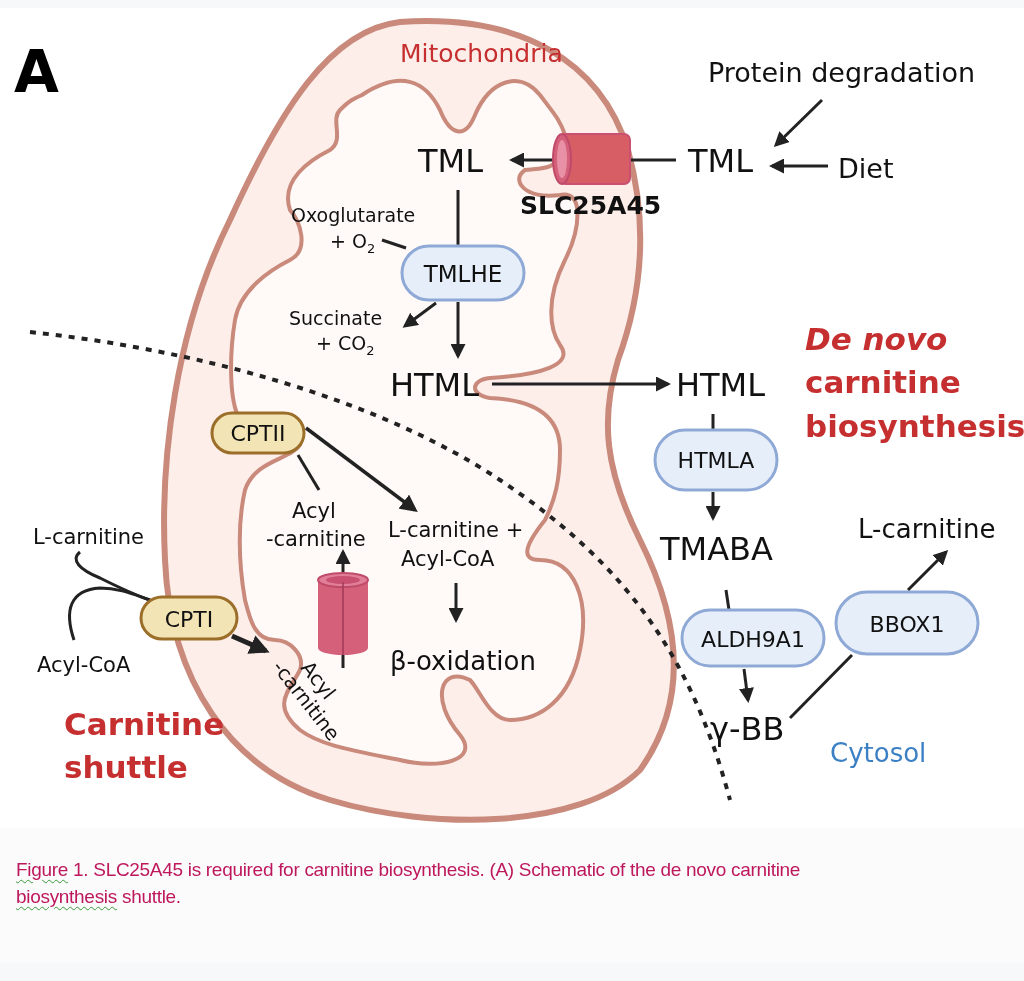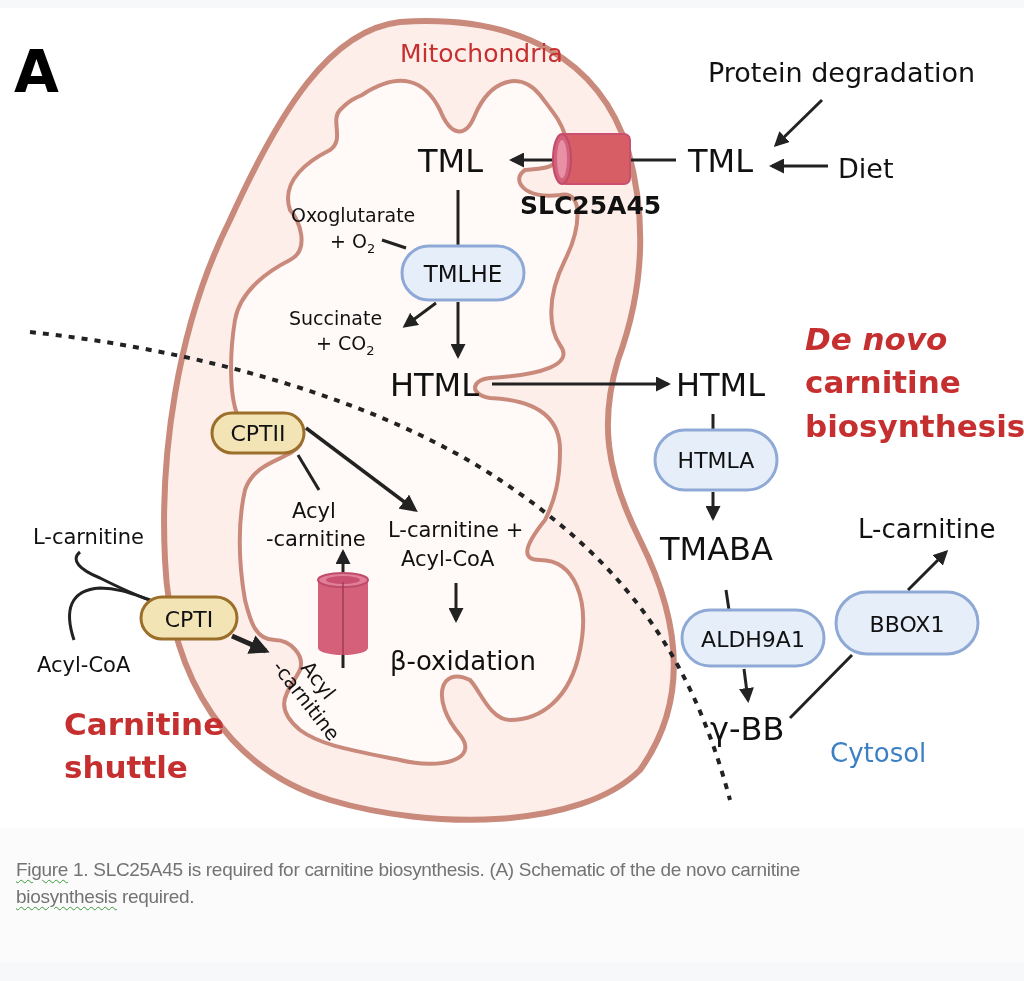--- a/index.html
+++ b/index.html
@@ -1,21 +1,21 @@
 <!DOCTYPE html>
 <html><head>
 <meta charset="utf-8">
 <style>
   html, body { margin: 0; padding: 0; background: #ffffff; }
   body { width: 1024px; height: 981px; position: relative; overflow: hidden; font-family: "Liberation Sans", sans-serif; }
   .topbar { position: absolute; left: 0; top: 0; width: 1024px; height: 8px; background: #f7f8fa; }
   .figure { position: absolute; left: 0; top: 8px; width: 1024px; height: 820px; background: #ffffff; }
   svg text { font-family: "DejaVu Sans", sans-serif; }
   .caption-band { position: absolute; left: 0; top: 828px; width: 1024px; height: 135px; background: #fbfbfc; }
-  .caption { position: absolute; left: 16px; top: 856px; width: 1000px; font-family: "Liberation Sans Narrow", "Liberation Sans", sans-serif; font-size: 19px; line-height: 27px; color: #737373; letter-spacing: -0.3px; }
+  .caption { position: absolute; left: 16px; top: 856px; width: 1000px; font-family: "Liberation Sans Narrow", "Liberation Sans", sans-serif; font-size: 19px; line-height: 27px; color: #be185d; letter-spacing: -0.3px; }
   .caption .line { display: block; white-space: nowrap; }
   .squiggle { text-decoration: underline wavy #3a9a3a; text-decoration-thickness: 1px; text-underline-offset: 3px; }
   .bottom-band { position: absolute; left: 0; top: 963px; width: 1024px; height: 18px; background: #f7f8fa; }
 </style>
 </head>
 <body>
 
 <div class="topbar"></div>
 
 <div class="figure">
@@ -159,15 +159,15 @@
   <text x="388" y="537" font-size="21" fill="#111">L-carnitine +</text>
   <text x="401" y="566" font-size="21" fill="#111">Acyl-CoA</text>
   <line x1="456" y1="583" x2="456" y2="620" stroke="#222" stroke-width="3" marker-end="url(#ah)"></line>
   <text x="390" y="670" font-size="26" fill="#111">β-oxidation</text>
 </svg>
 </div>
 
 <div class="caption-band"></div>
 <div class="caption">
   <span class="line"><span class="squiggle">Figure</span><span> 1. SLC25A45 is required for carnitine biosynthesis. (A) Schematic of the de novo carnitine</span></span>
-  <span class="line"><span class="squiggle">biosynthesis</span><span> required.</span></span>
+  <span class="line"><span class="squiggle">biosynthesis</span><span> shuttle.</span></span>
 </div>
 <div class="bottom-band"></div>
 
 </body></html>

